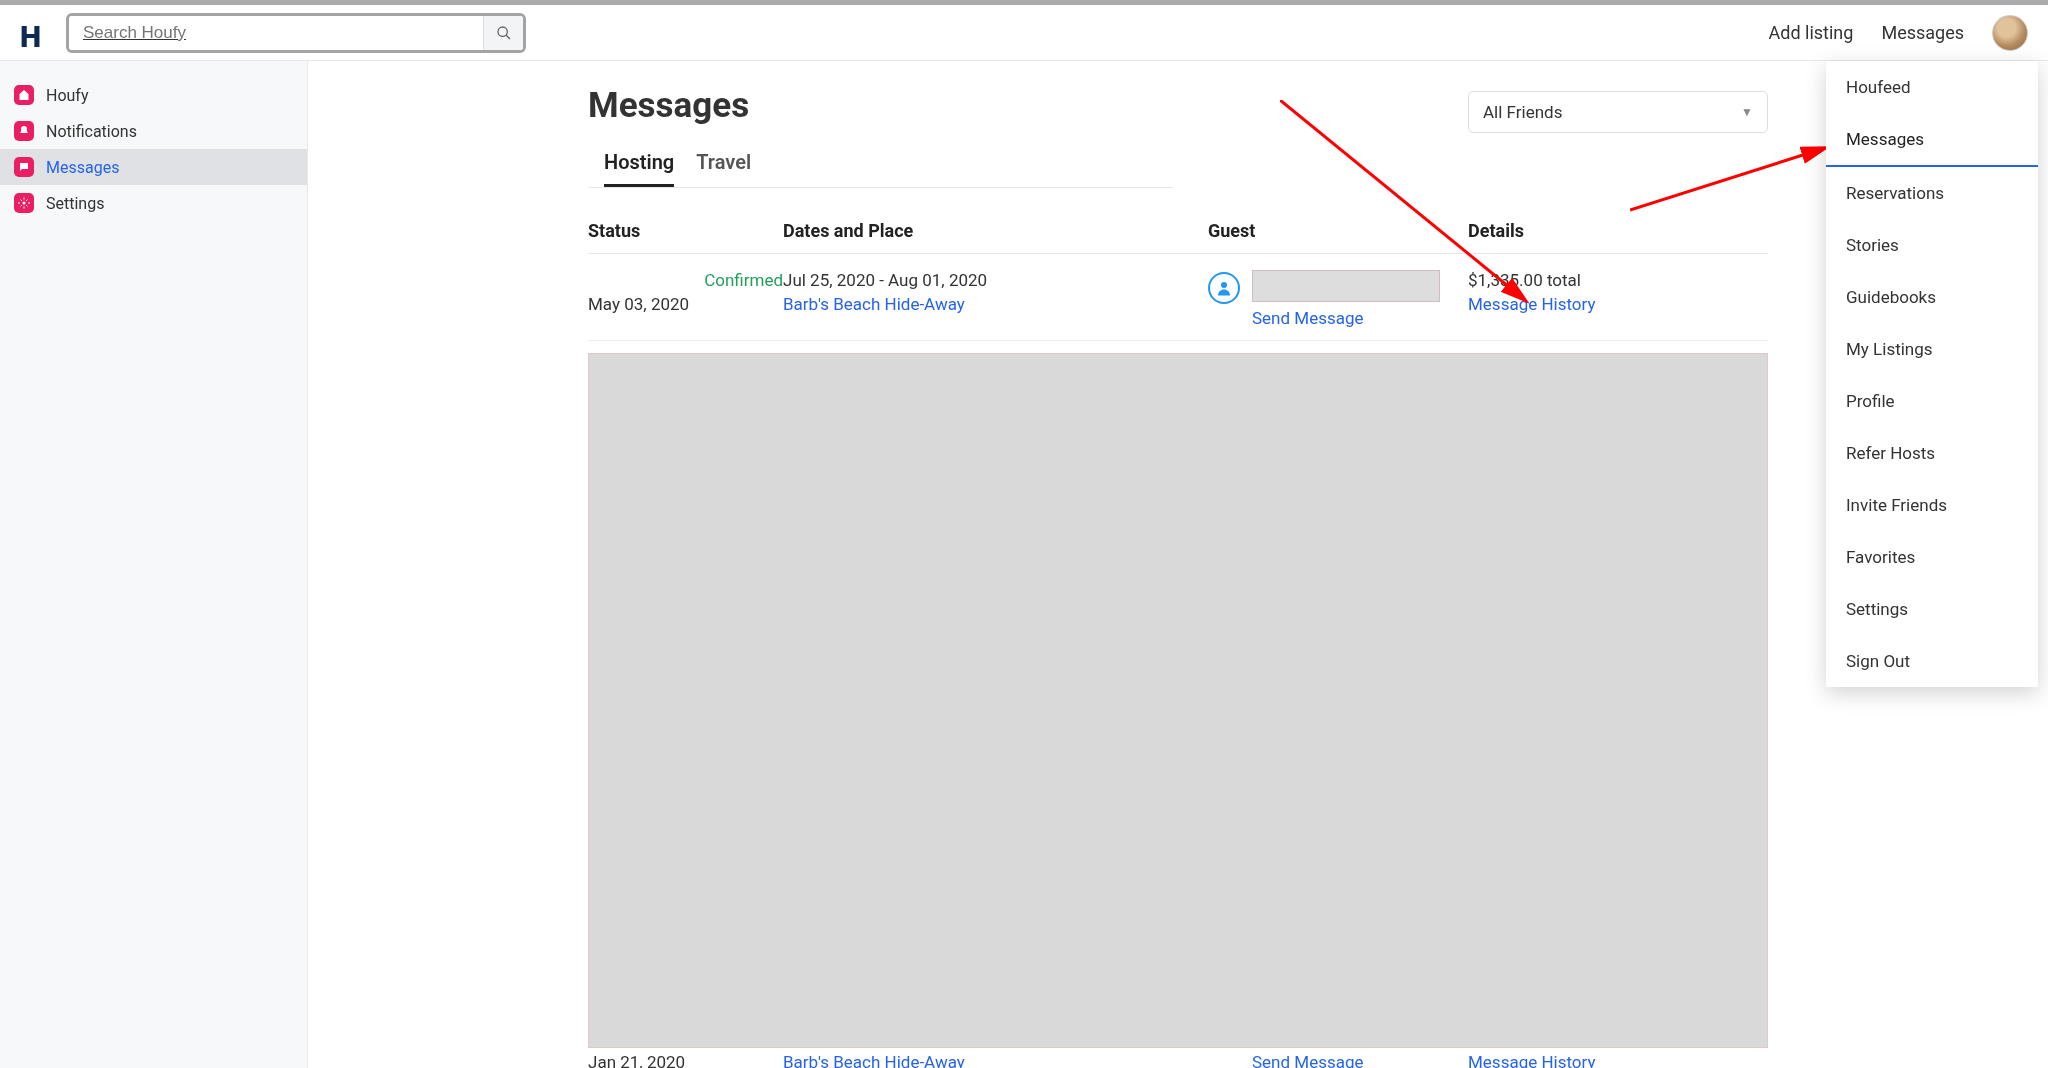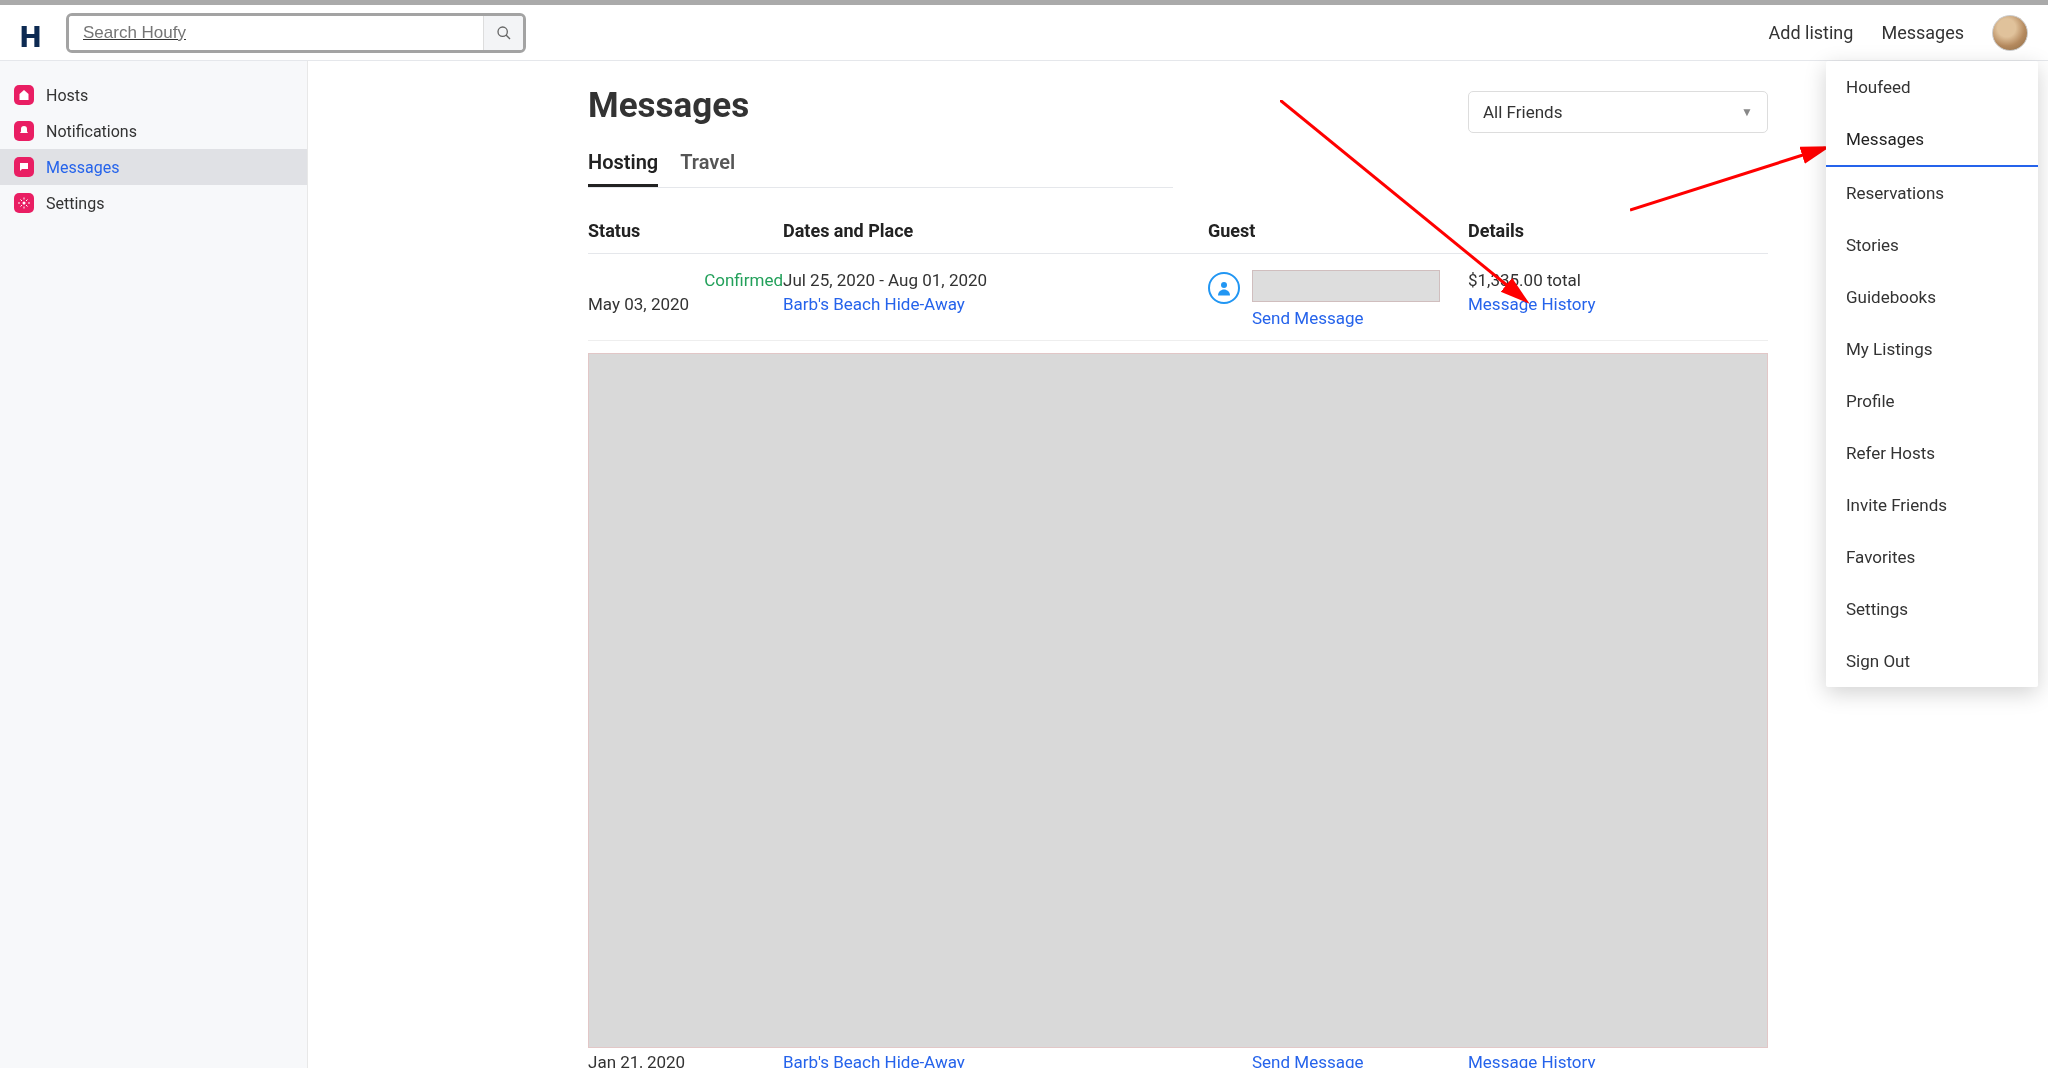--- a/index.html
+++ b/index.html
@@ -24,21 +24,21 @@
     .side-ic { width: 20px; height: 20px; background: #e91e63; border-radius: 5px; display: flex; align-items: center; justify-content: center; }
     .side-ic svg { fill: #fff; }
     
     .main { flex: 1; padding: 24px 280px 0 280px; position: relative; }
     .page-title { font-size: 35px; font-weight: 700; margin-bottom: 24px; }
     .filter-select { position: absolute; top: 30px; right: 280px; width: 300px; height: 42px; border: 1px solid #ddd; border-radius: 5px; display: flex; align-items: center; padding: 0 14px; font-size: 17px; color: #333; cursor: pointer; }
     .filter-select .chev { margin-left: auto; font-size: 12px; color: #888; }
     
     .tabs { display: flex; gap: 22px; border-bottom: 1px solid #e5e7eb; margin-bottom: 20px; width: 585px;}
     .tab { font-size: 20px; font-weight: 600; color: #555; padding-bottom: 10px; cursor: pointer; }
-    .tab.active { color: #222; border-bottom: 3px solid #222; }
+    .tab.active { color: #222; border-bottom: 3px solid #222; margin-left: 16px; }
     
     .table { width: 100%; }
     .thead { display: flex; padding: 12px 0; border-bottom: 1px solid #e5e7eb; }
     .th { font-size: 18px; font-weight: 700; color: #222; }
     .col-status { width: 195px; }
     .col-dates { width: 425px; }
     .col-guest { width: 260px; }
     .col-details { flex: 1; }
     
     .trow { display: flex; padding: 16px 0 12px 0; border-bottom: 1px solid #eee; }
@@ -89,21 +89,21 @@
 </div>
 
 <div class="body">
   <div class="sidebar">
     <div class="side-item">
       <span class="side-ic">
           <svg width="12" height="12" viewBox="0 0 24 24">
             <path d="M3 10l9-8 9 8v12H3z"></path>
           </svg>
         </span>
-      <span class="side-label">Hosts</span>
+      <span class="side-label">Houfy</span>
     </div>
     <div class="side-item">
       <span class="side-ic">
           <svg width="12" height="12" viewBox="0 0 24 24">
             <path d="M12 2a6 6 0 016 6v5l2 3H4l2-3V8a6 6 0 016-6z"></path>
           </svg>
         </span>
       <span class="side-label">Notifications</span>
     </div>
     <div class="side-item active">

